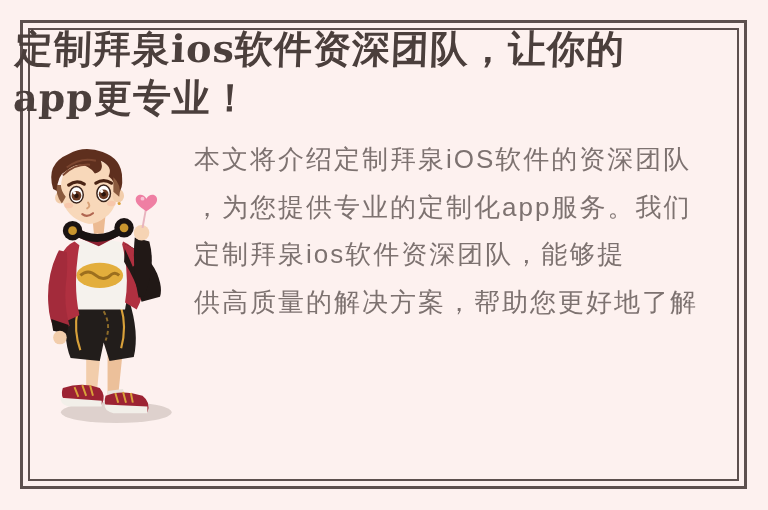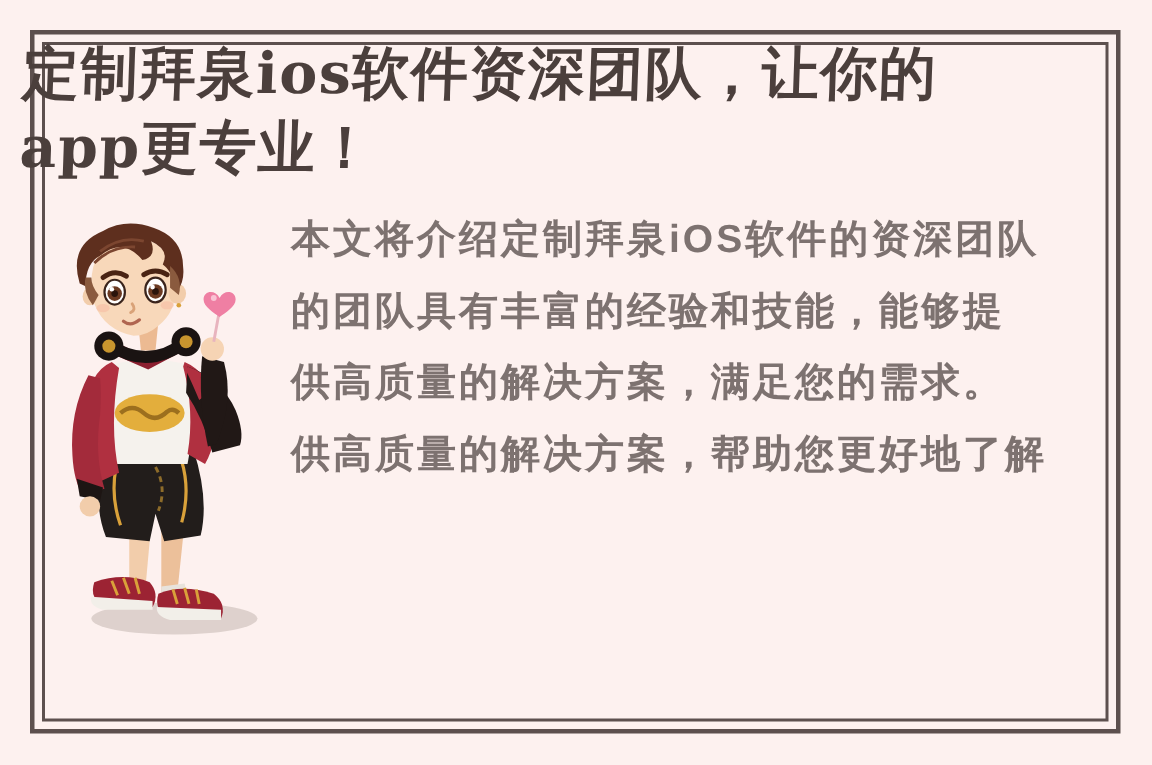--- a/index.html
+++ b/index.html
@@ -30,21 +30,20 @@
     font-size:38px;
     line-height:49px;
     letter-spacing:1px;
     color:var(--title-color,#4b3f3c);
     max-width:676px;
     transform:skewX(-2deg);
   }
   .body-row{
     display:flex;
     margin-top:14px;
-    font-weight:bold;
   }
   .illustration{
     flex:none;
     width:170px;
     margin-left:10px;
     padding-top:8px;
   }
   .body-text{
     flex:1;
     padding-top:0;
@@ -141,20 +140,20 @@
           <circle cx="80" cy="44.5" r="1.6" fill="#ffffff"></circle>
           <path d="M66,56 Q69,60 65,62" stroke="#d9a278" stroke-width="2" fill="none" stroke-linecap="round"></path>
           <path d="M60,68 Q65,72 71,67" stroke="#b06550" stroke-width="2.2" fill="none" stroke-linecap="round"></path>
           <ellipse cx="46" cy="59" rx="4.5" ry="2.8" fill="#f5b9a0" opacity="0.55"></ellipse>
           <ellipse cx="90" cy="57" rx="4.5" ry="2.8" fill="#f5b9a0" opacity="0.55"></ellipse>
         </svg>
       </div>
 
       <div class="body-text">
         <div class="body-line">本文将介绍定制拜泉iOS软件的资深团队</div>
-        <div class="body-line">的团队具有丰富的经验和技能，能够提</div>
-        <div class="body-line">供高质量的解决方案，满足您的需求。</div>
+        <div class="body-line">，为您提供专业的定制化app服务。我们</div>
+        <div class="body-line">定制拜泉ios软件资深团队，能够提</div>
         <div class="body-line">供高质量的解决方案，帮助您更好地了解</div>
       </div>
 
     </div>
   </div>
 </div>
 
 </body></html>

